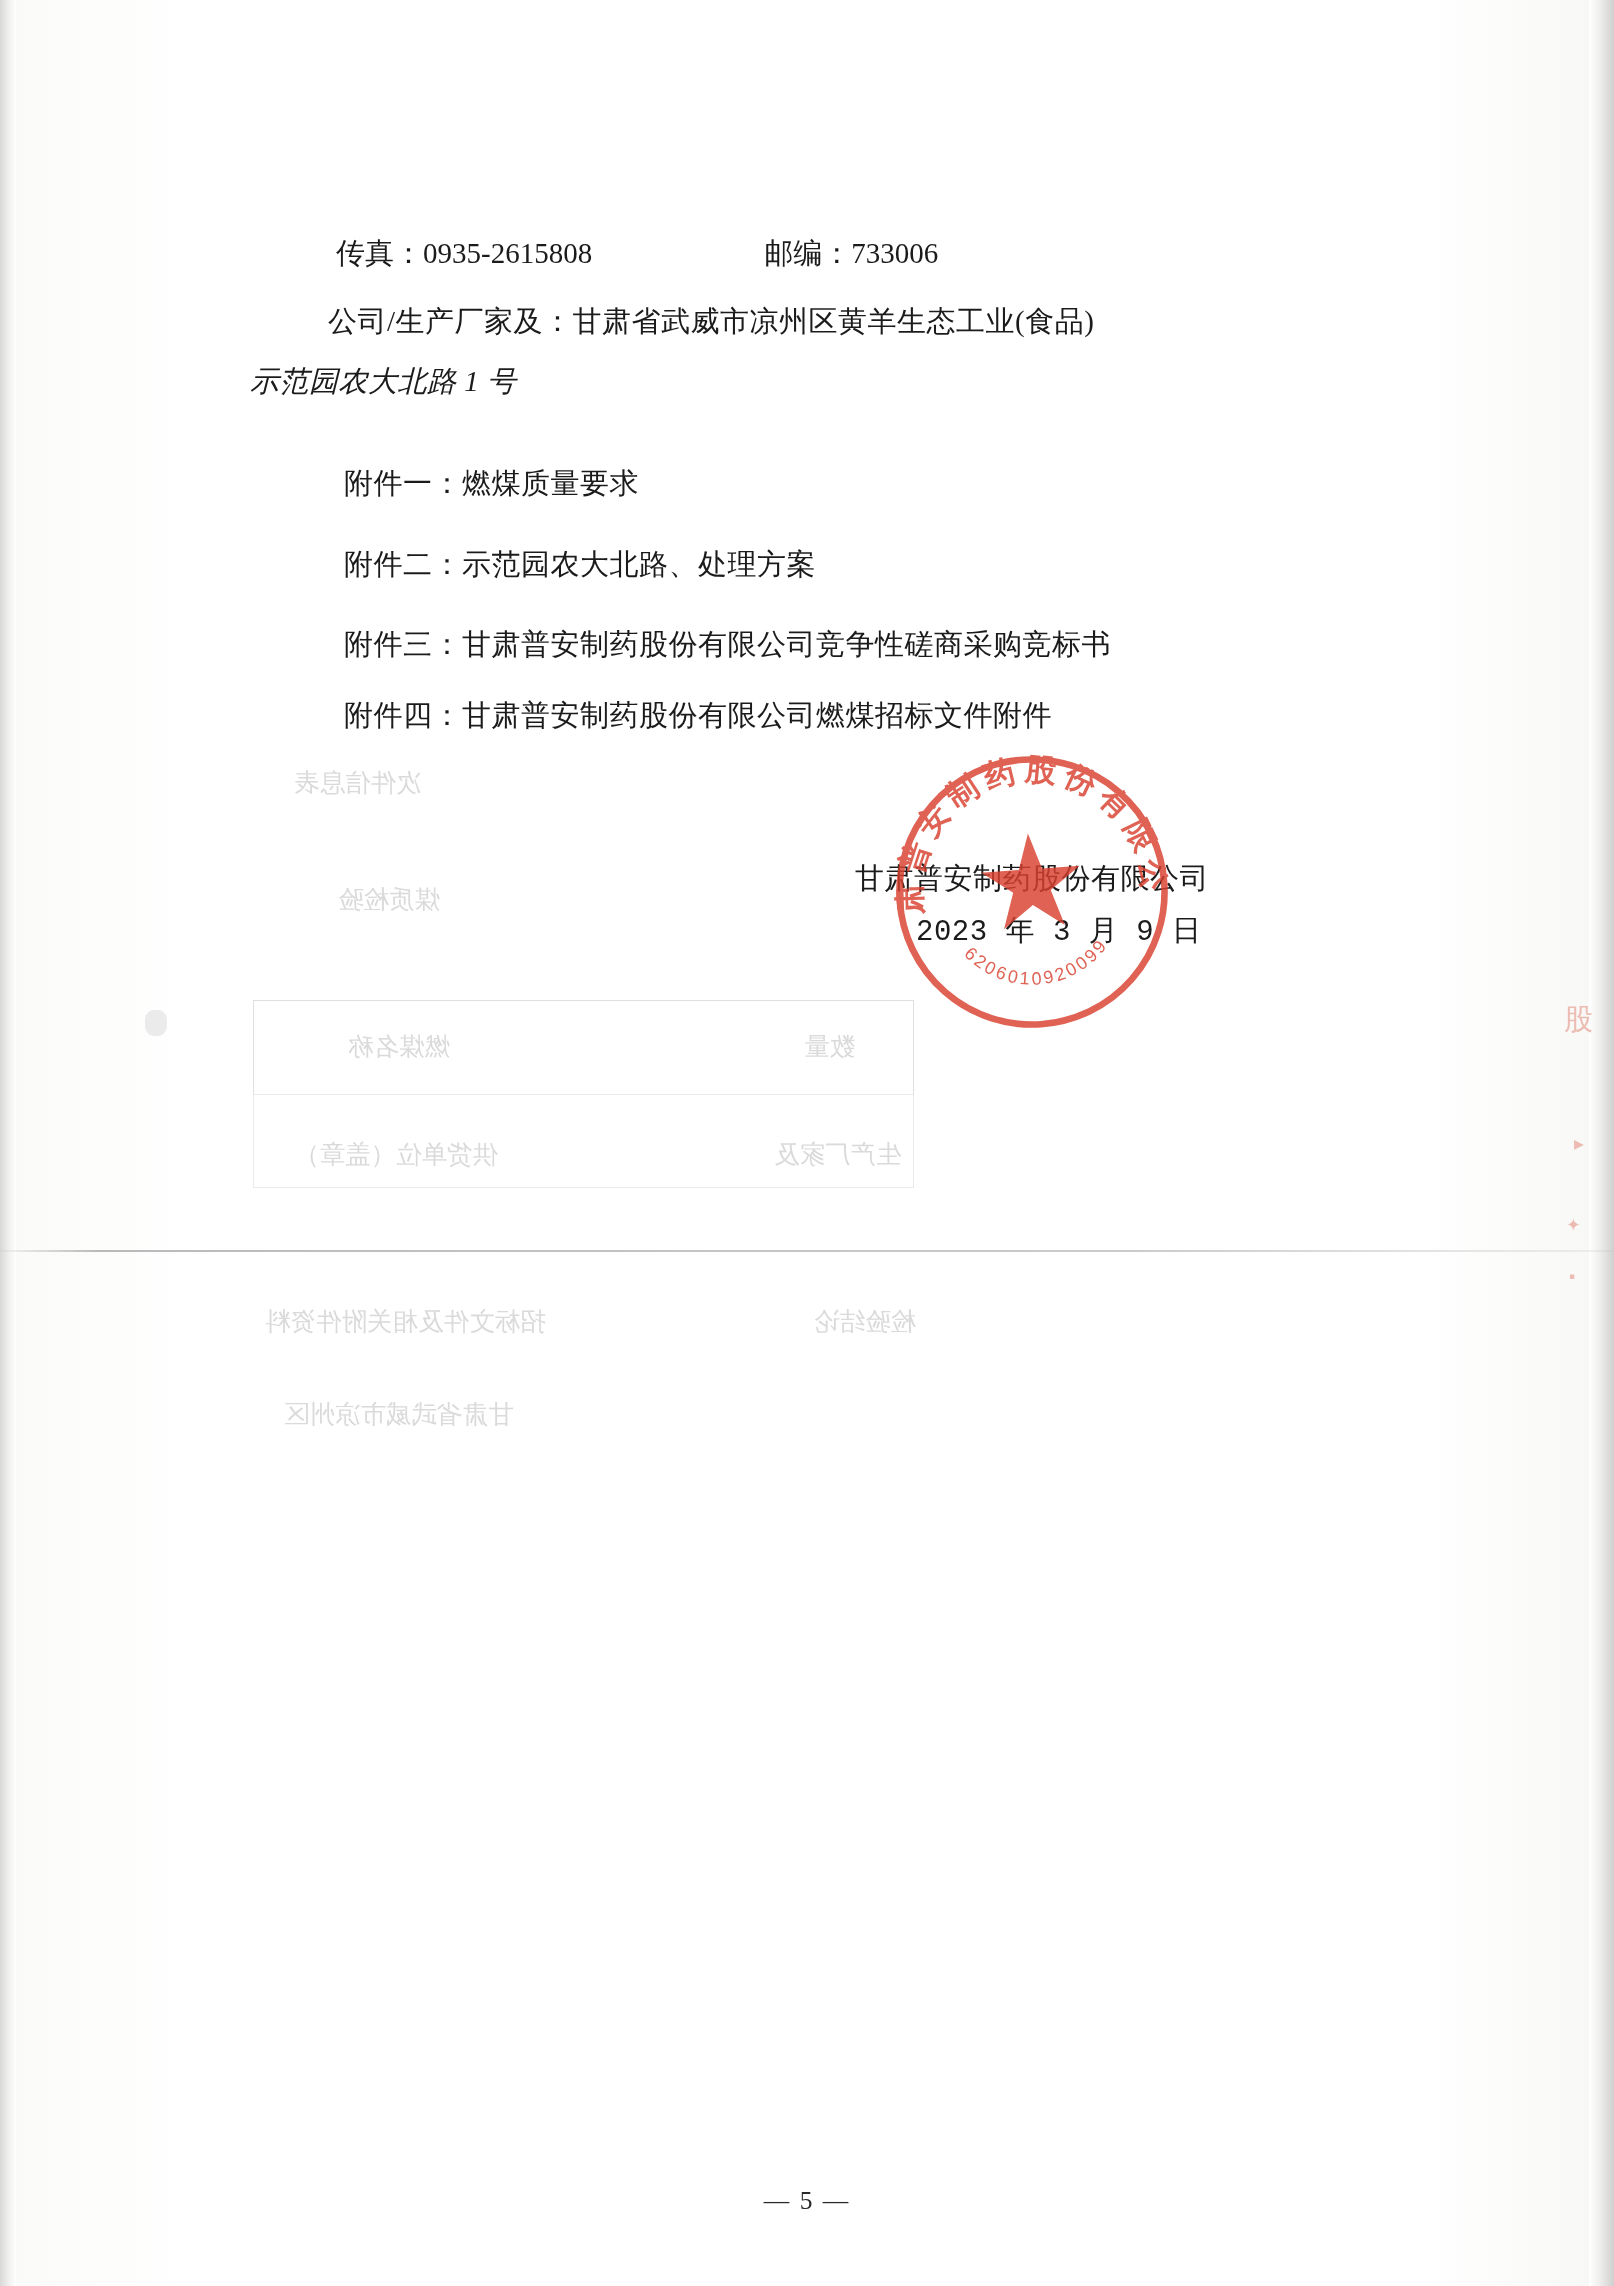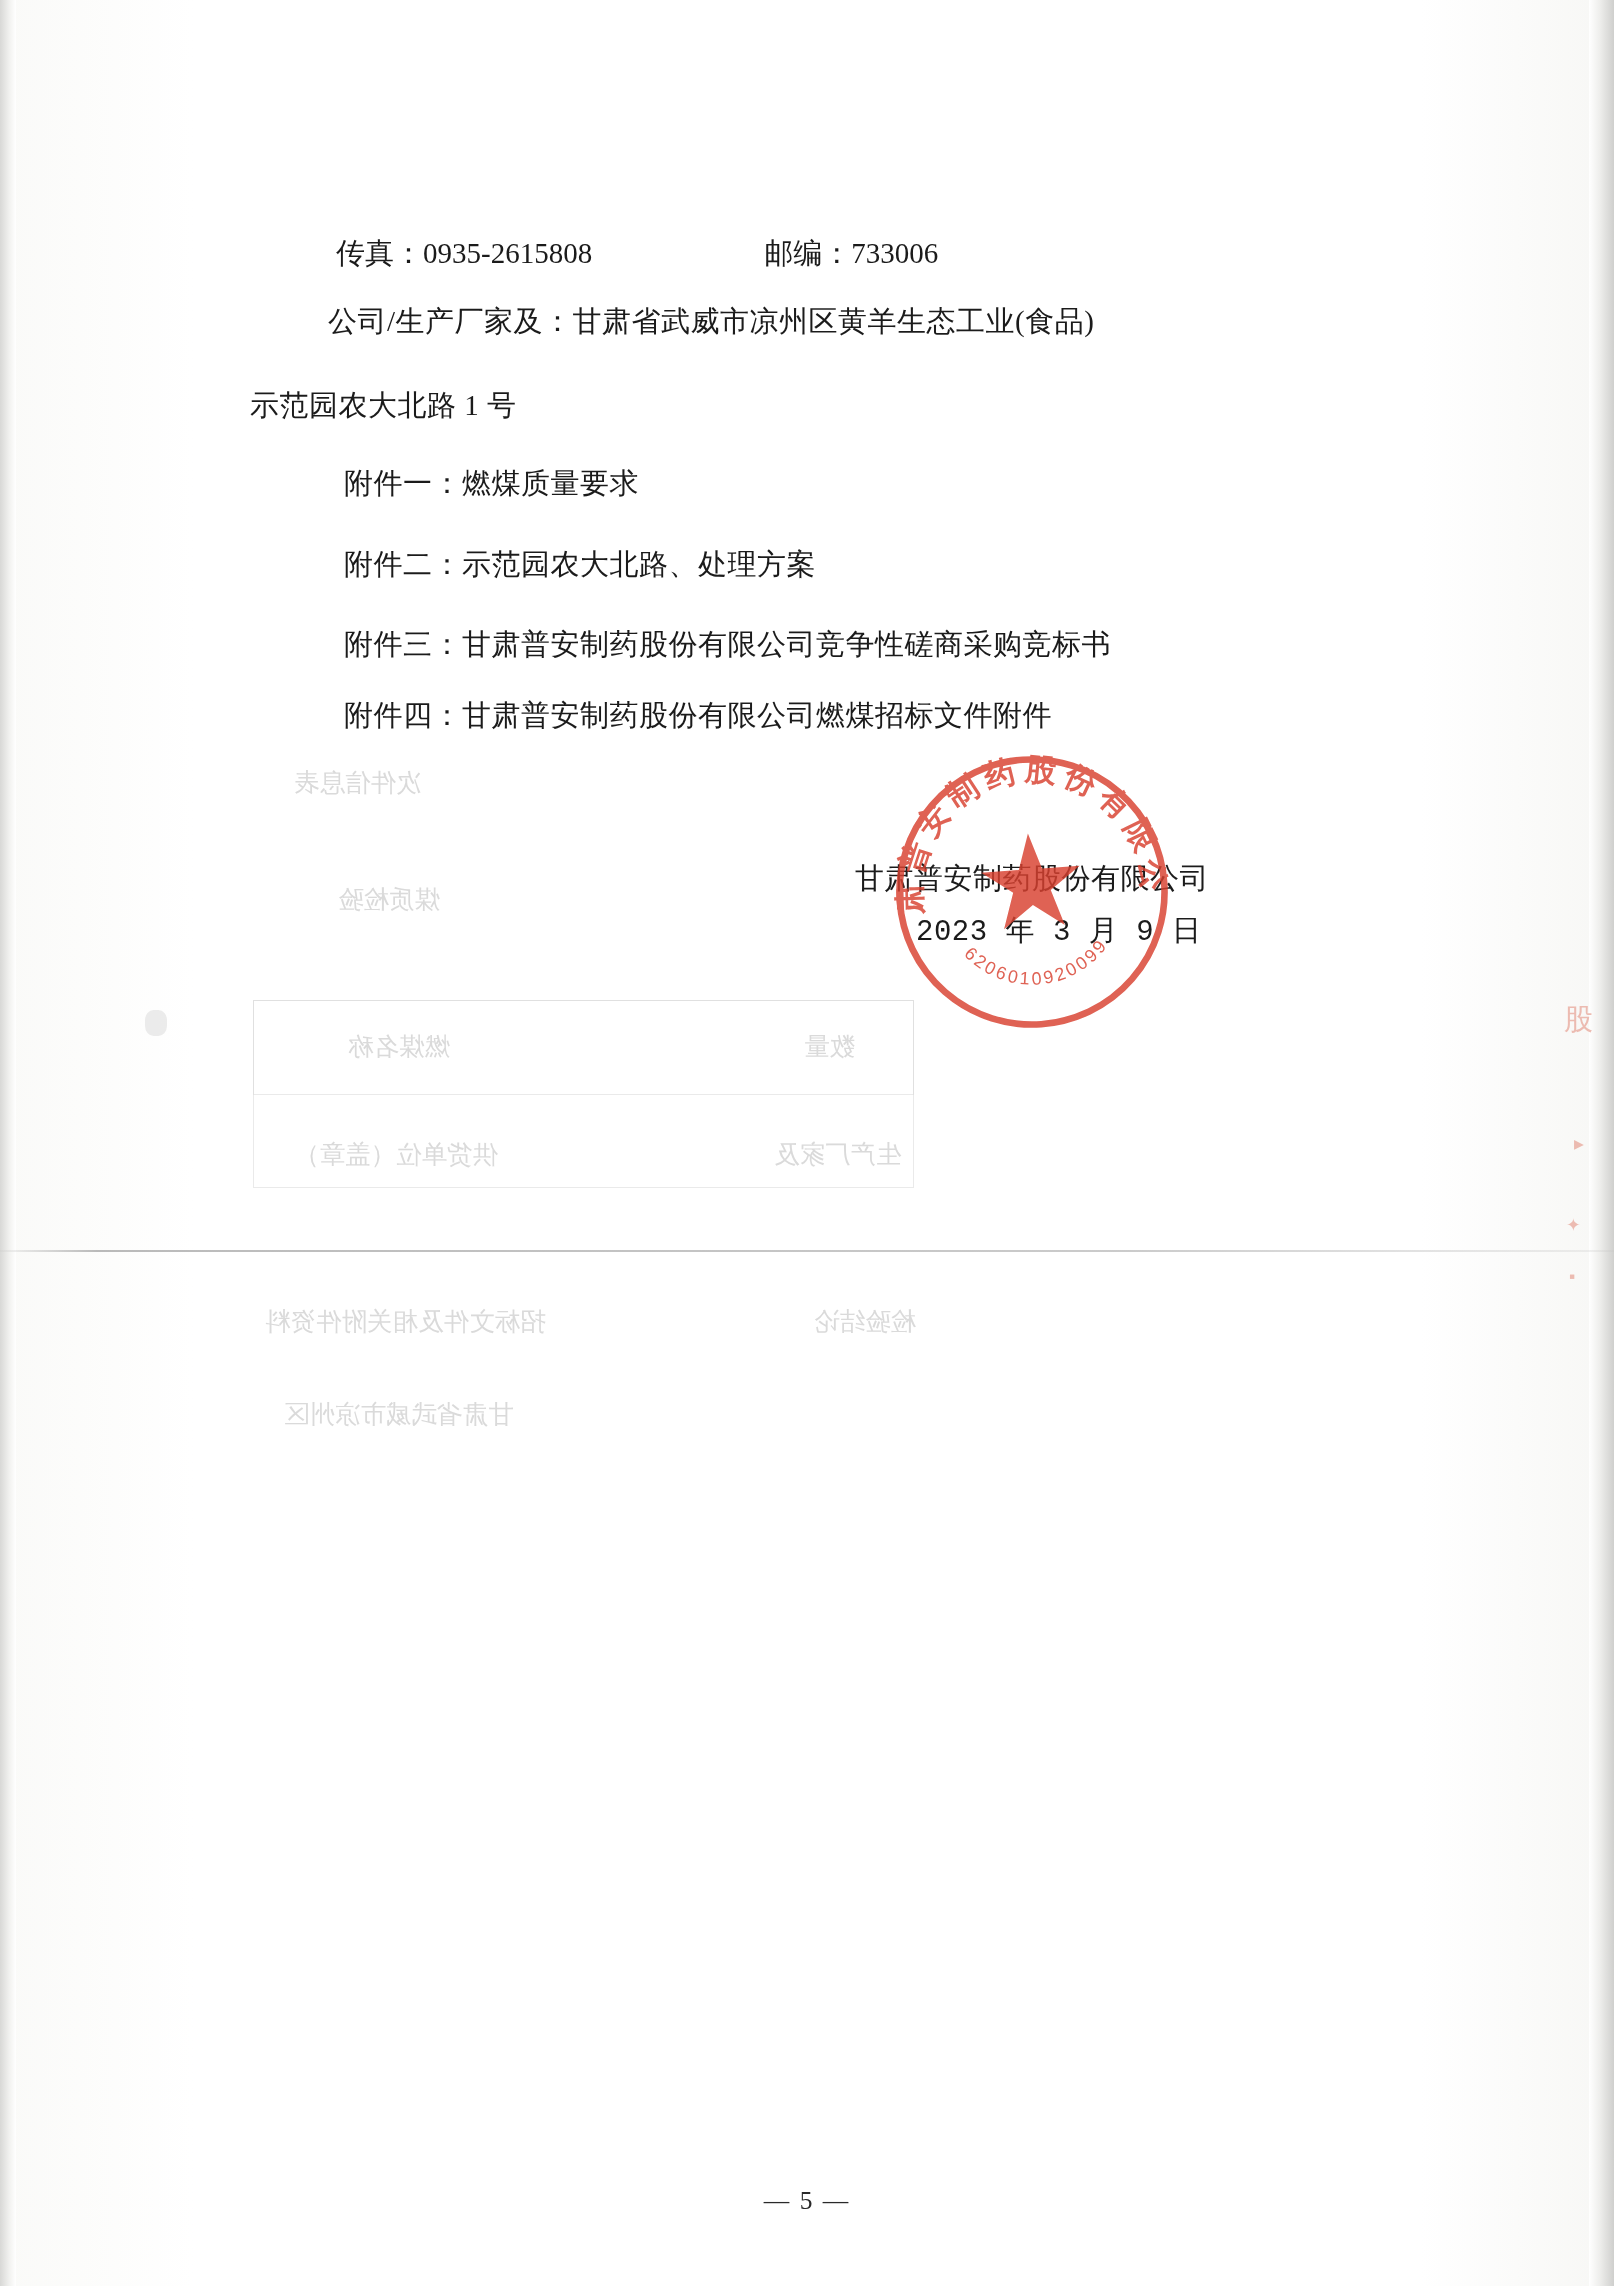--- a/index.html
+++ b/index.html
@@ -72,21 +72,21 @@
     font-size: 29px;
     white-space: nowrap;
     margin-left: 8px;
   }
   .row-contact .gap {
     display: inline-block;
     width: 172px;
   }
 
   .addr-1 { left: 328px; top: 304px; }
-  .addr-2 { left: 250px; top: 388px; }
+  .addr-2 { left: 250px; top: 364px; font-style: italic; }
 
   .attach { left: 344px; }
   .attach-1 { top: 466px; }
   .attach-2 { top: 547px; }
   .attach-3 { top: 627px; }
   .attach-4 { top: 698px; }
 
   .sign-company { left: 855px; top: 861px; }
   .sign-date { left: 916px; top: 916px; font-family: Liberation Mono, monospace; }
 

